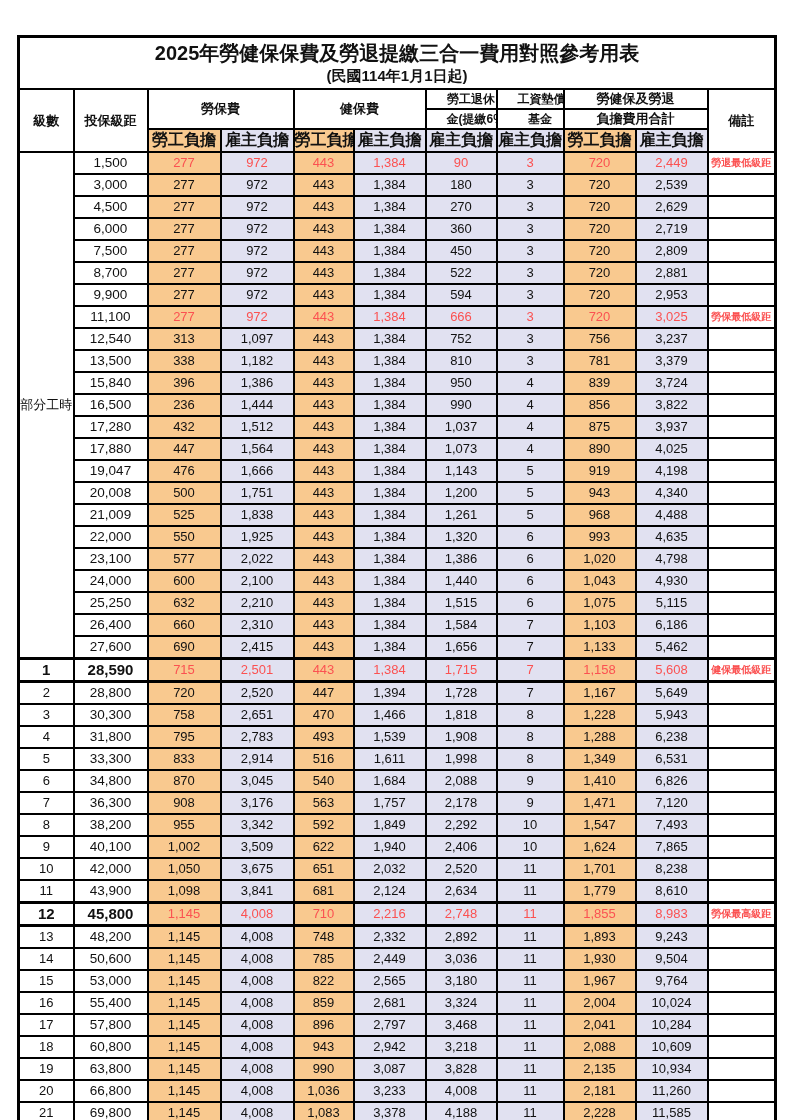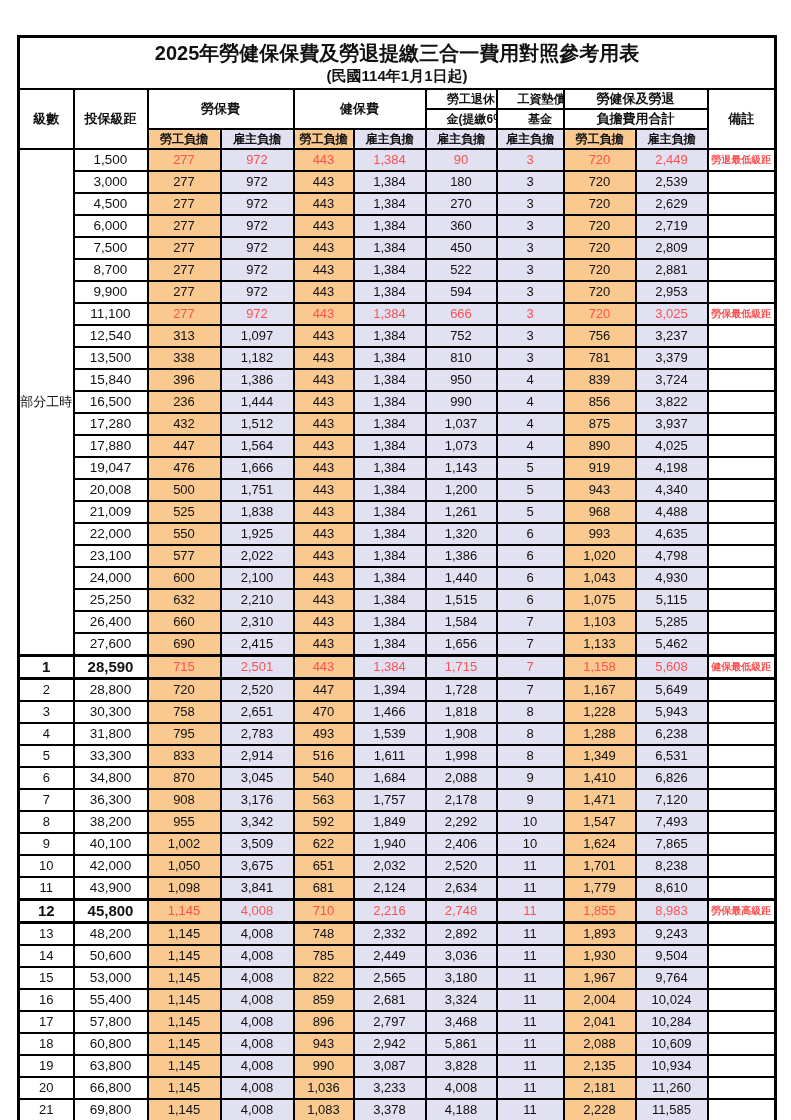--- a/index.html
+++ b/index.html
@@ -15,21 +15,21 @@
   }
   th,td{
     border:2px solid #000;text-align:center;vertical-align:middle;
     padding:0;overflow:hidden;white-space:nowrap;
   }
   .title-cell{height:50px;background:#fff;margin-left:8px;}
   .t1{font-size:20px;font-weight:700;line-height:26px;}
   .t2{font-size:15px;font-weight:700;line-height:20px;}
   thead th{font-weight:600;font-size:13px;height:17px;background:#fff;}
   thead th.small{font-size:12px;padding-left:20px;}
-  thead th.sub{font-size:12px;height:18px;border-radius:6px;}
+  thead th.sub{font-size:16px;height:18px;}
   .c-emp{background:#F9C98F;}
   .c-er{background:#E1E1F1;}
   tbody td{height:20px;font-size:13px;line-height:20px;}
   td.level{background:#fff;margin-left:16px;}
   td.bracket{background:#fff;font-size:13.5px;margin-top:44px;}
   td.remark{background:#fff;font-size:10px;font-weight:700;color:#FB5151;letter-spacing:0;}
   tr.red td.val{color:#FB5151;}
   tr.em td{border-top-width:3px;border-bottom-width:3px;}
   tr.em td.bracket,tr.em td.level{font-weight:700;font-size:15px;}
 </style>
@@ -339,21 +339,21 @@
       </tr>
       <tr>
         <td class="bracket">26,400</td>
         <td class="val c-emp">660</td>
         <td class="val c-er">2,310</td>
         <td class="val c-emp">443</td>
         <td class="val c-er">1,384</td>
         <td class="val c-er">1,584</td>
         <td class="val c-er">7</td>
         <td class="val c-emp">1,103</td>
-        <td class="val c-er">5,285</td>
+        <td class="val c-er">6,186</td>
         <td class="remark"></td>
       </tr>
       <tr>
         <td class="bracket">27,600</td>
         <td class="val c-emp">690</td>
         <td class="val c-er">2,415</td>
         <td class="val c-emp">443</td>
         <td class="val c-er">1,384</td>
         <td class="val c-er">1,656</td>
         <td class="val c-er">7</td>
@@ -582,21 +582,21 @@
         <td class="val c-er">10,284</td>
         <td class="remark"></td>
       </tr>
       <tr>
         <td class="level">18</td>
         <td class="bracket">60,800</td>
         <td class="val c-emp">1,145</td>
         <td class="val c-er">4,008</td>
         <td class="val c-emp">943</td>
         <td class="val c-er">2,942</td>
-        <td class="val c-er">5,861</td>
+        <td class="val c-er">3,218</td>
         <td class="val c-er">11</td>
         <td class="val c-emp">2,088</td>
         <td class="val c-er">10,609</td>
         <td class="remark"></td>
       </tr>
       <tr>
         <td class="level">19</td>
         <td class="bracket">63,800</td>
         <td class="val c-emp">1,145</td>
         <td class="val c-er">4,008</td>

